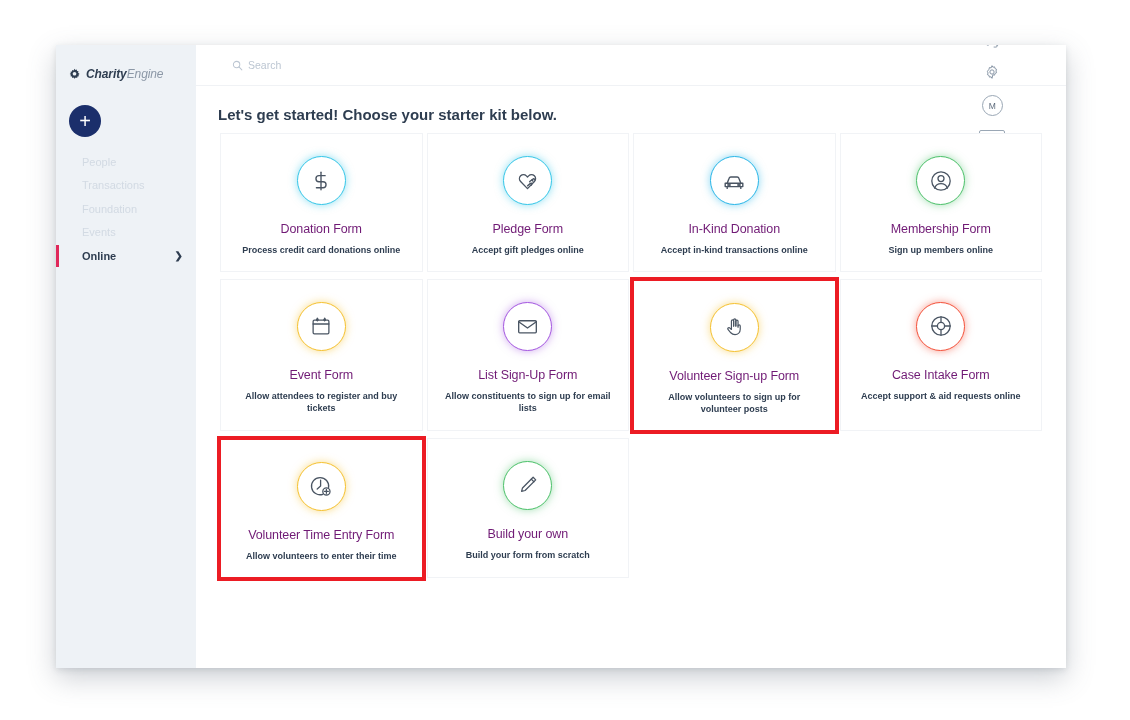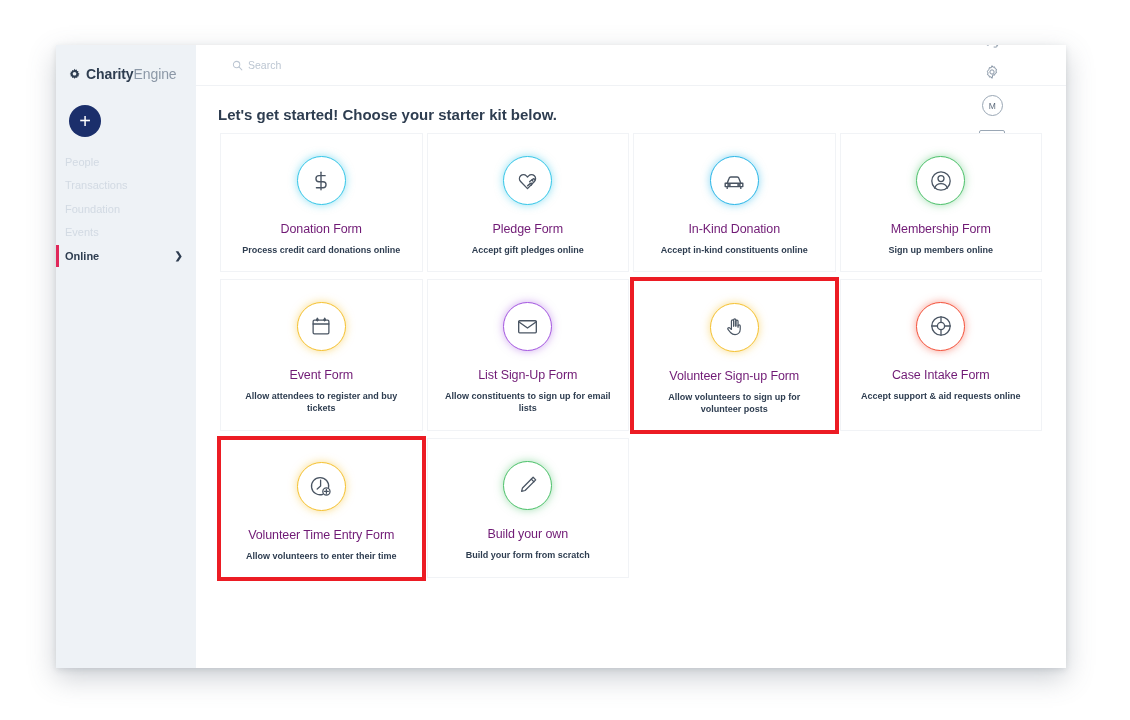--- a/index.html
+++ b/index.html
@@ -33,23 +33,24 @@
   }
 
   #brand {
     display: flex;
     align-items: center;
     gap: 5px;
     padding: 18px 0 0 12px;
     height: 22px;
   }
   #brand .brand-text {
-    font-size: 14px;
+    font-size: 12px;
     letter-spacing: -0.1px;
     white-space: nowrap;
+    font-style: italic;
   }
   #brand .brand-bold { font-weight: bold; color: #2e3d50; }
   #brand .brand-light { font-weight: normal; color: #8c98a7; }
 
   #plus-button {
     position: absolute;
     left: 13px;
     top: 60px;
     width: 32px;
     height: 32px;
@@ -71,21 +72,21 @@
     position: absolute;
     left: 0;
     top: 105px;
     width: 140px;
   }
   .nav-item {
     position: relative;
     height: 23.5px;
     display: flex;
     align-items: center;
-    padding-left: 9px;
+    padding-left: 26px;
     font-size: 11px;
     color: #d2dae3;
     cursor: pointer;
     user-select: none;
   }
   .nav-item.active {
     color: #2e3d50;
     font-weight: 600;
   }
   .nav-item.active .nav-accent {
@@ -415,21 +416,21 @@
             <svg width="24" height="24" viewBox="0 0 24 24" fill="none" stroke="#4a5563" stroke-width="1.4" stroke-linecap="round" stroke-linejoin="round">
               <path d="M3.2 14.2h17.6v3.4H3.2z"></path>
               <path d="M5.2 14.2l1.9-5a1.8 1.8 0 011.7-1.2h6.4a1.8 1.8 0 011.7 1.2l1.9 5"></path>
               <circle cx="7" cy="15.9" r="1.1"></circle>
               <circle cx="17" cy="15.9" r="1.1"></circle>
               <path d="M5.2 17.6v1.8M18.8 17.6v1.8"></path>
             </svg>
           </span>
         </div>
         <div class="card-title">In-Kind Donation</div>
-        <div class="card-desc">Accept in-kind constituents online</div>
+        <div class="card-desc">Accept in-kind transactions online</div>
       </div>
 
       <div class="card row1">
         <div class="icon-ring" style="border-color:#4cc16a; box-shadow:0 0 9px rgba(76,193,106,0.50);">
           <span>
             <svg width="24" height="24" viewBox="0 0 24 24" fill="none" stroke="#4a5563" stroke-width="1.3" stroke-linecap="round" stroke-linejoin="round">
               <circle cx="12" cy="12" r="9.2"></circle>
               <circle cx="12" cy="9.6" r="3"></circle>
               <path d="M5.6 19.2a6.8 6.8 0 0112.8 0"></path>
             </svg>

